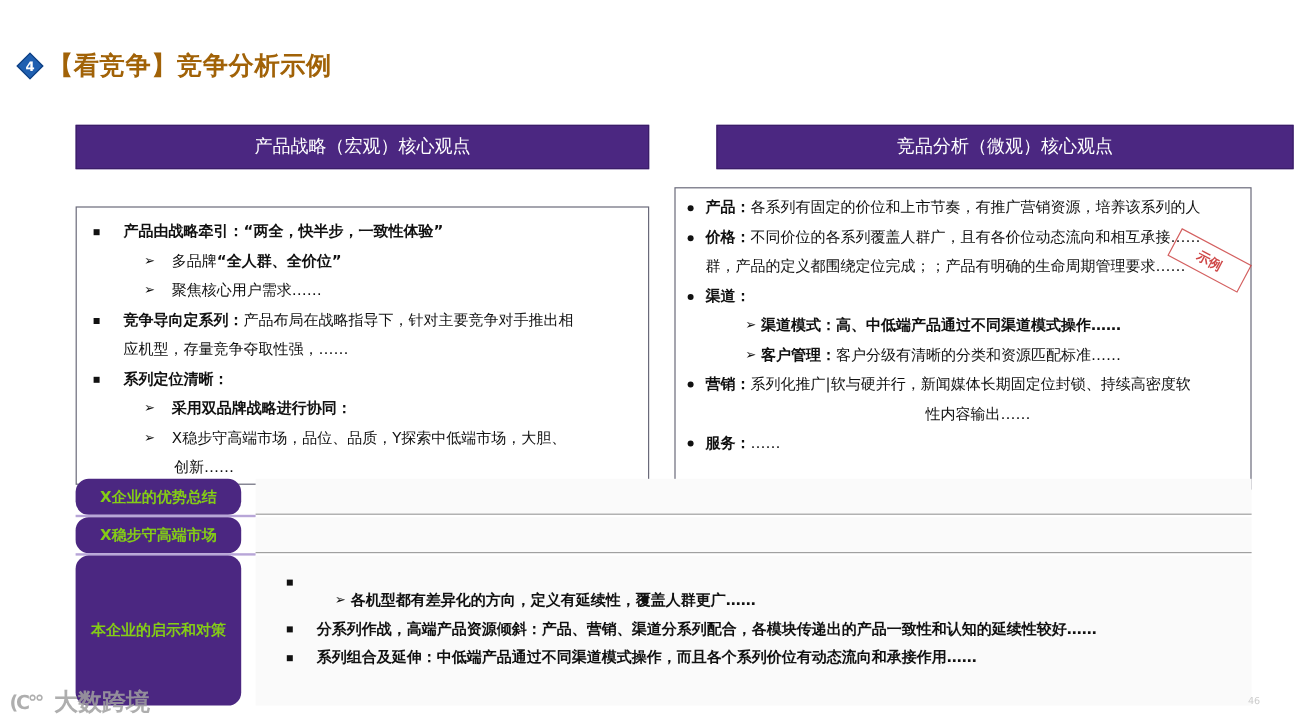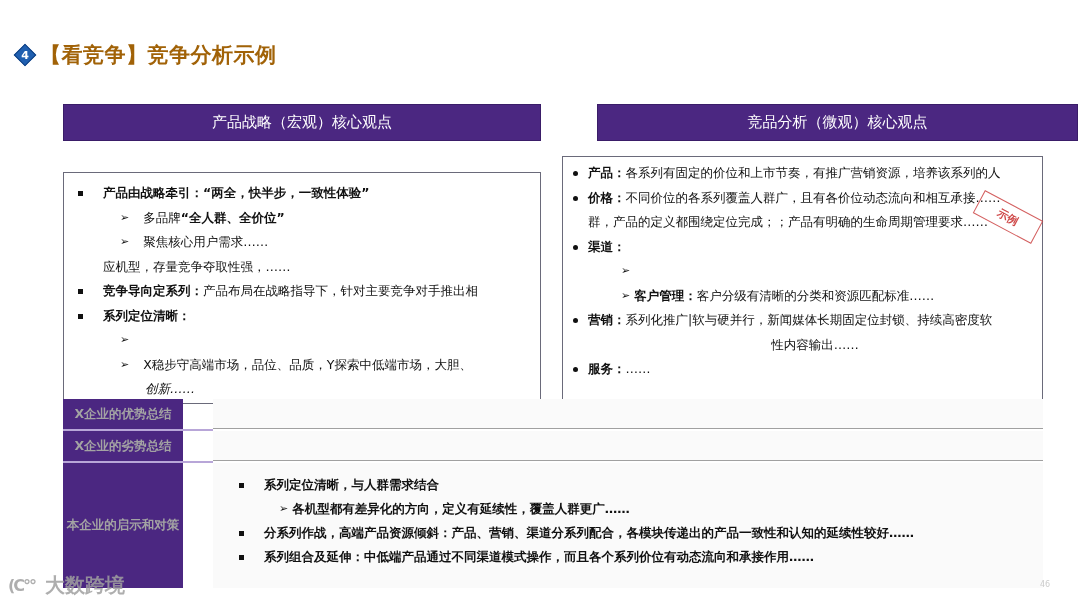--- a/index.html
+++ b/index.html
@@ -58,23 +58,23 @@
 
     .stamp {
       position: absolute; left: 975px; top: 204px; width: 66px; height: 26px;
       border: 1px solid #c44; transform: rotate(28deg);
       color: #c62828; font-size: 11px; font-weight: bold;
       display: flex; align-items: center; justify-content: center;
       opacity: 0.85;
     }
 
     .sum-label {
-      position: absolute; left: 63px; width: 120px;
-      background: #4b2781; color: #a3a3a3; font-weight: bold;
-      font-size: 12.5px; display: flex; align-items: center; justify-content: center;
+      position: absolute; left: 63px; width: 138px;
+      background: #4b2781; color: #84cc16; font-weight: bold;
+      font-size: 12.5px; display: flex; align-items: center; justify-content: center; border-radius: 11px;
     }
     .sum-content {
       position: absolute; left: 213px; width: 830px; background: #fafafa;
       border-bottom: 1px solid #a0a0a0;
     }
     .sep-line { position: absolute; left: 63px; width: 150px; height: 2px; background: #b8a6d8; }
 
     .bottom-list { font-size: 12.5px; line-height: 24px; }
     .bottom-list .row { display: flex; align-items: flex-start; white-space: nowrap; }
 
@@ -108,39 +108,40 @@
     <span style="margin-left:20px;"><b>产品由战略牵引：</b><b>“两全，快半步，一致性体验”</b></span>
   </div>
   <div class="row" style="padding-left:42px;">
     <span class="arrow">➢</span>
     <span style="margin-left:14px;"><span>多品牌</span><b>“全人群、全价位”</b></span>
   </div>
   <div class="row" style="padding-left:42px;">
     <span class="arrow">➢</span>
     <span style="margin-left:14px;">聚焦核心用户需求……</span>
   </div>
+  <div class="row">
+    <span class="sq-bullet"></span>
+    <span style="margin-left:20px;"><b>竞争导向定系列：</b><span>产品布局在战略指导下，针对主要竞争对手推出相</span></span>
+  </div>
   <div class="row" style="padding-left:25px;">
     <span>应机型，存量竞争夺取性强，……</span>
   </div>
   <div class="row">
     <span class="sq-bullet"></span>
-    <span style="margin-left:20px;"><b>竞争导向定系列：</b><span>产品布局在战略指导下，针对主要竞争对手推出相</span></span>
-  </div>
-  <div class="row">
-    <span class="sq-bullet"></span>
     <b style="margin-left:20px;">系列定位清晰：</b>
   </div>
   <div class="row" style="padding-left:42px;">
     <span class="arrow">➢</span>
+    <b style="margin-left:14px;">采用双品牌战略进行协同：</b>
   </div>
   <div class="row" style="padding-left:42px;">
     <span class="arrow">➢</span>
     <span style="margin-left:14px;text-align:center;">X稳步守高端市场，品位、品质，Y探索中低端市场，大胆、</span>
   </div>
-  <div class="row" style="padding-left:67px;font-style:italic;">
+  <div class="row" style="padding-left:67px;">
     <span>创新……</span>
   </div>
 </div>
 
 <div class="col-header" style="left:562px; top:104px; width:481px;margin-left:35px;">竞品分析（微观）核心观点</div>
 <div class="panel" style="left:562px; top:156px; width:481px; height:252px; padding:4px 0 0 10px;">
   <div class="row">
     <span class="dot-bullet"></span>
     <span style="margin-left:10px;"><b>产品：</b><span>各系列有固定的价位和上市节奏，有推广营销资源，培养该系列的人</span></span>
   </div>
@@ -150,20 +151,21 @@
   </div>
   <div class="row" style="padding-left:15px;">
     <span>群，产品的定义都围绕定位完成；；产品有明确的生命周期管理要求……</span>
   </div>
   <div class="row">
     <span class="dot-bullet"></span>
     <b style="margin-left:10px;">渠道：</b>
   </div>
   <div class="row" style="padding-left:48px;">
     <span class="arrow">➢</span>
+    <span style="margin-left:4px;"><b>渠道模式：</b><b>高、中低端产品通过不同渠道模式操作……</b></span>
   </div>
   <div class="row" style="padding-left:48px;">
     <span class="arrow">➢</span>
     <span style="margin-left:4px;"><b>客户管理：</b><span>客户分级有清晰的分类和资源匹配标准……</span></span>
   </div>
   <div class="row">
     <span class="dot-bullet"></span>
     <span style="margin-left:10px;"><b>营销：</b><span>系列化推广|软与硬并行，新闻媒体长期固定位封锁、持续高密度软</span></span>
   </div>
   <div class="row" style="padding-left:15px;justify-content:center;">
@@ -173,29 +175,28 @@
     <span class="dot-bullet"></span>
     <span style="margin-left:10px;"><b>服务：</b><span>……</span></span>
   </div>
 </div>
 <div class="stamp">示例</div>
 
 <div class="sum-label" style="top:399px; height:30px;">X企业的优势总结</div>
 <div class="sum-content" style="top:399px; height:30px;"></div>
 <div class="sep-line" style="top:429px;"></div>
 
-<div class="sum-label" style="top:431px; height:30px;">X企业的劣势总结</div>
+<div class="sum-label" style="top:431px; height:30px;">X稳步守高端市场</div>
 <div class="sum-content" style="top:431px; height:30px;"></div>
 <div class="sep-line" style="top:461px;"></div>
 
 <div class="sum-label" style="top:463px; height:125px;">本企业的启示和对策</div>
 <div class="sum-content bottom-list" style="top:463px; height:125px; border-bottom:none; padding:10px 0 0 26px;">
   <div class="row">
     <span class="sq-bullet"></span>
-    <b style="margin-left:20px;">系列定位清晰，与人群需求结合</b>
   </div>
   <div class="row" style="padding-left:40px;">
     <span class="arrow">➢</span>
     <b style="margin-left:4px;">各机型都有差异化的方向，定义有延续性，覆盖人群更广……</b>
   </div>
   <div class="row">
     <span class="sq-bullet"></span>
     <span style="margin-left:20px;"><b>分系列作战，高端产品资源倾斜：</b><b>产品、营销、渠道分系列配合，各模块传递出的产品一致性和认知的延续性较好……</b></span>
   </div>
   <div class="row">

